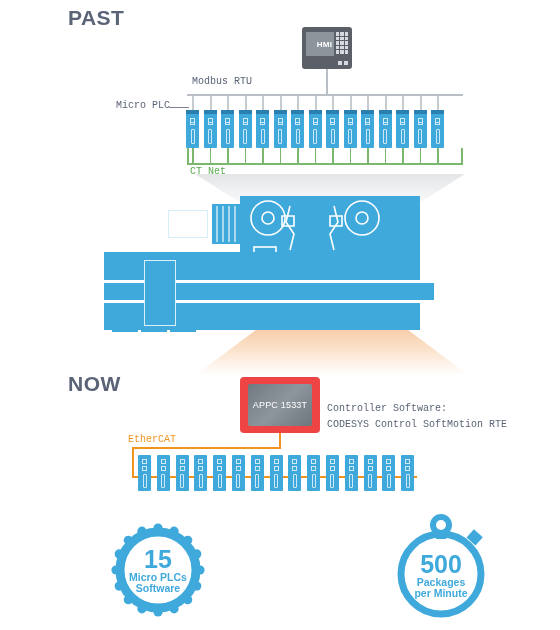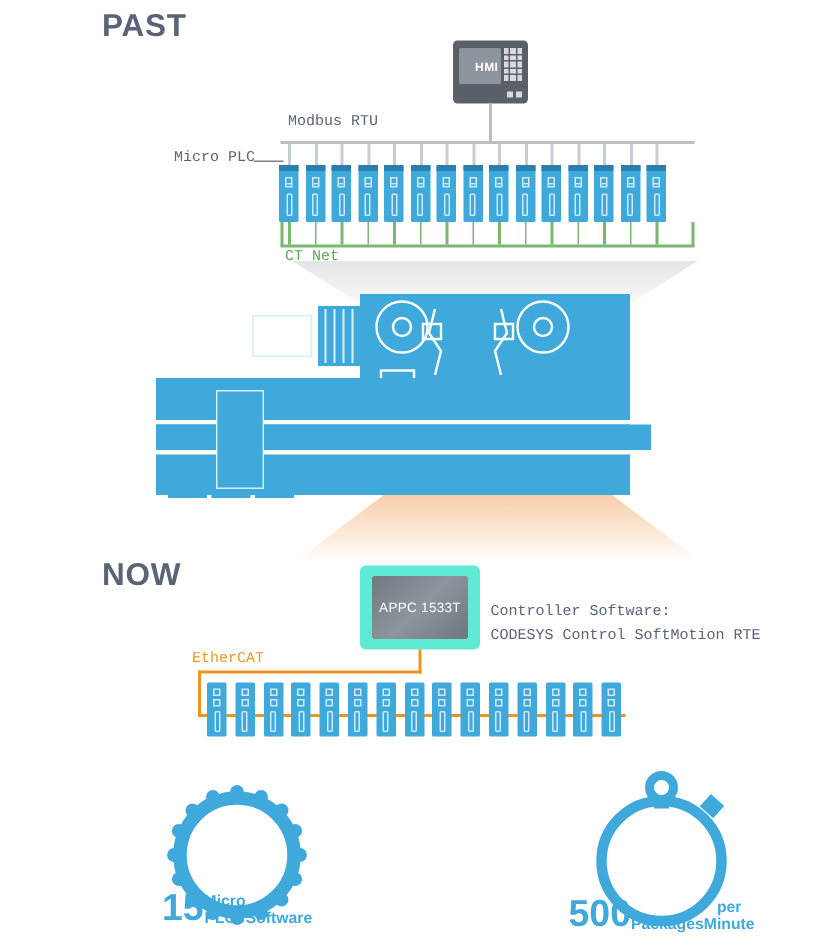--- a/index.html
+++ b/index.html
@@ -109,21 +109,21 @@
   }
   .box .arrows i:before {
     content:""; position:absolute; left:-1.5px; top:0;
     border-left:2.5px solid transparent; border-right:2.5px solid transparent;
     border-bottom:3px solid #ffffff;
   }
 
   
   #appc {
     position:absolute; left:240px; top:377px; width:80px; height:56px;
-    background:#5eead4; border-radius:4px;
+    background:#ef4444; border-radius:4px;
   }
   #appc-screen {
     position:absolute; left:8px; top:7px; right:8px; bottom:7px;
     background: linear-gradient(135deg,#707880 0%, #8e969d 50%, #6d757d 100%);
     border-radius:2px; display:flex; align-items:center; justify-content:center;
   }
   #appc-screen span { font-size:9px; color:#ffffff; letter-spacing:.2px; }
 
   
   #eth-vert { position:absolute; left:279px; top:433px; width:2px; height:16px; background:#f0941e; }
@@ -144,21 +144,21 @@
   .plc2 .slot {
     position:absolute; left:4.5px; top:19px; width:4px; height:14px;
     border:1px solid #cfe9f7; border-radius:1px;
   }
 
   
   .badge { position:absolute; width:96px; height:96px; }
   .badge svg { position:absolute; left:0; top:0; }
   .badge-text {
     position:absolute; left:0; top:0; width:100%; height:100%;
-    display:flex; flex-direction:row; align-items:flex-end; justify-content:center;
+    display:flex; flex-direction:column; align-items:center; justify-content:center;
     color:#3fa9dc; line-height:1.05;
   }
   .badge-num { font-size:25px; font-weight:bold; }
   .badge-sub { font-size:10.5px; font-weight:bold; text-align:center; }
 
   #badge-plcs  { left:110px; top:522px; }
   #badge-wire  { left:248px; top:524px; }
   #badge-pkgs  { left:386px; top:512px; width:110px; height:110px; }
 </style>
 </head>

